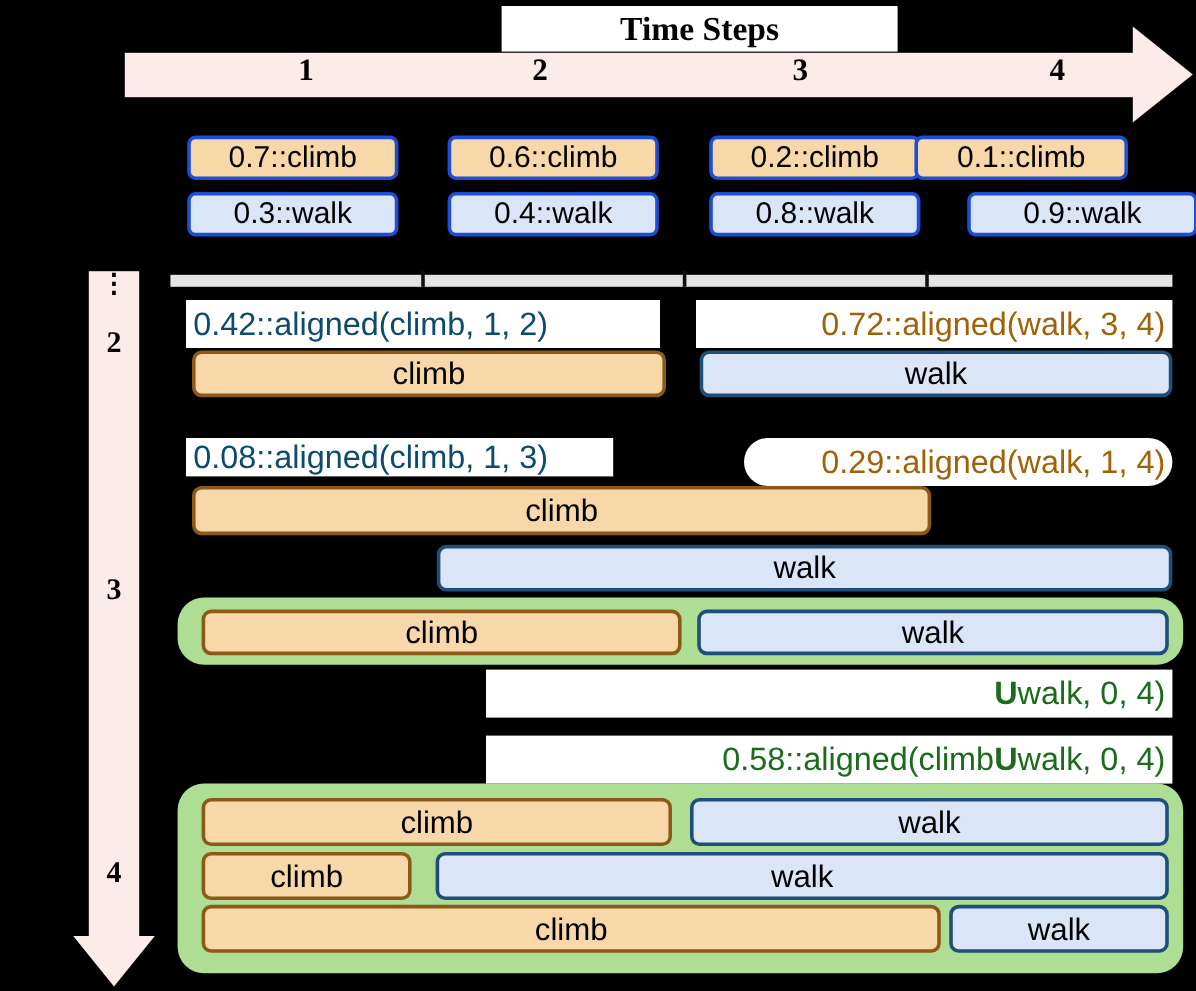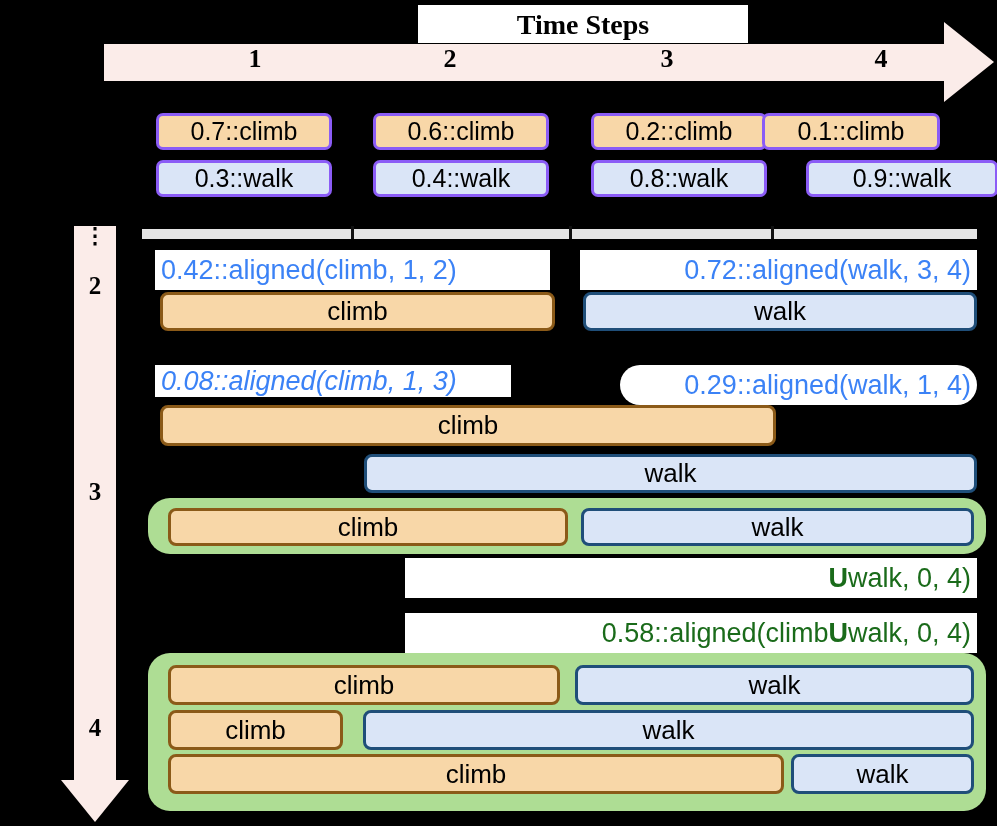--- a/index.html
+++ b/index.html
@@ -90,21 +90,21 @@
   }
   .ruler-tick {
     position: absolute;
     background: #111111;
     width: 3px;
   }
 
   
   .atom {
     position: absolute;
-    border: 3px solid #8b5cf6;
+    border: 3px solid #1d4ed8;
     border-radius: 7px;
     font-size: 25px;
     color: #000000;
     text-align: center;
     display: flex;
     align-items: center;
     justify-content: center;
     box-sizing: border-box;
     white-space: nowrap;
   }
@@ -137,22 +137,22 @@
   .formula {
     position: absolute;
     background: #FFFFFF;
     font-size: 27px;
     display: flex;
     align-items: center;
     box-sizing: border-box;
     white-space: nowrap;
     line-height: 1;
   }
-  .formula.climb { color: #3b82f6; justify-content: flex-start; padding-left: 6px; }
-  .formula.walk  { color: #3b82f6; justify-content: flex-end;  padding-right: 6px; text-align: center; }
+  .formula.climb { color: #0c4a6e; justify-content: flex-start; padding-left: 6px; }
+  .formula.walk  { color: #a16207; justify-content: flex-end;  padding-right: 6px; text-align: center; }
   .formula.union { color: #1A6B1A; justify-content: flex-end;  padding-right: 6px; }
   .formula .u { font-weight: bold; }
 
   
   .highlight {
     position: absolute;
     background: #AEDD94;
     border-radius: 22px;
   }
 </style>
@@ -193,21 +193,21 @@
   <div class="ruler-tick" style="left:351px; top:226px; height:13px;"></div>
   <div class="ruler-tick" style="left:569px; top:226px; height:13px;"></div>
   <div class="ruler-tick" style="left:771px; top:226px; height:13px;"></div>
 
   <div class="formula climb" style="left:155px; top:250px; width:395px; height:40px;">0.42::aligned(climb, 1, 2)</div>
   <div class="formula walk" style="left:580px; top:250px; width:397px; height:40px;">0.72::aligned(walk, 3, 4)</div>
 
   <div class="bar climb" style="left:160px; top:292px; width:395px; height:39px;">climb</div>
   <div class="bar walk" style="left:583px; top:292px; width:394px; height:39px;">walk</div>
 
-  <div class="formula climb" style="left:155px; top:365px; width:356px; height:32px;font-style:italic;">0.08::aligned(climb, 1, 3)</div>
+  <div class="formula climb" style="left:155px; top:365px; width:356px; height:32px;">0.08::aligned(climb, 1, 3)</div>
   <div class="formula walk" style="left:620px; top:365px; width:357px; height:40px;border-radius:20px;">0.29::aligned(walk, 1, 4)</div>
 
   <div class="bar climb" style="left:160px; top:405px; width:616px; height:41px;">climb</div>
   <div class="bar walk" style="left:364px; top:454px; width:613px; height:39px;">walk</div>
 
   <div class="highlight" style="left:148px; top:498px; width:838px; height:56px;"></div>
   <div class="bar climb" style="left:168px; top:508px; width:400px; height:38px;">climb</div>
   <div class="bar walk" style="left:581px; top:508px; width:393px; height:38px;">walk</div>
 
   <div class="formula union" style="left:405px; top:558px; width:572px; height:40px;">

